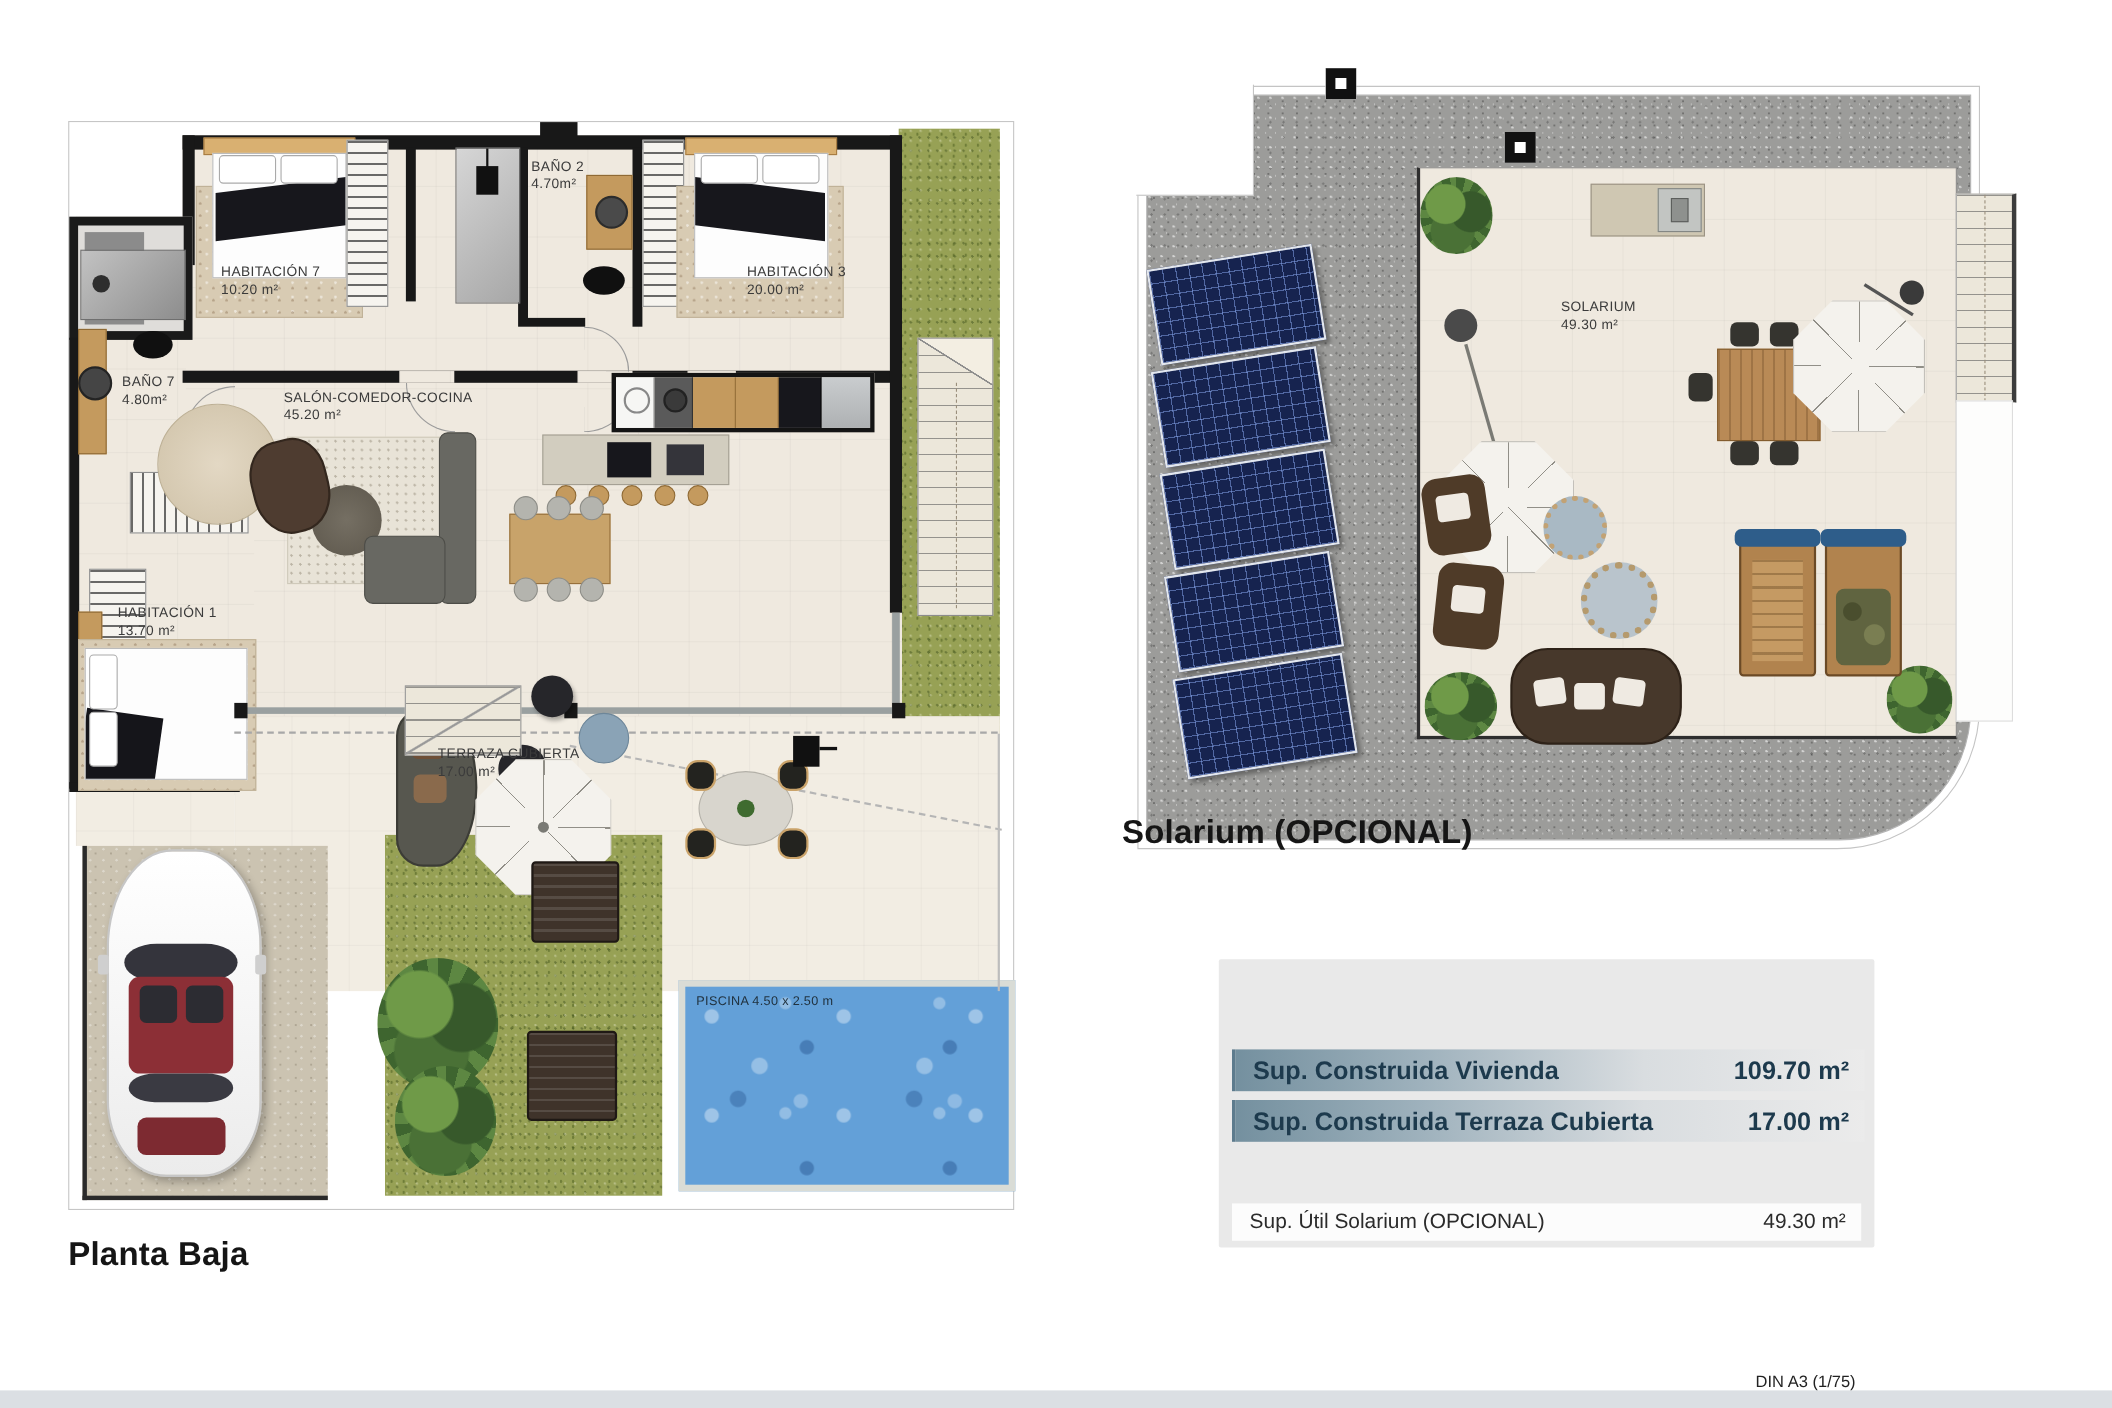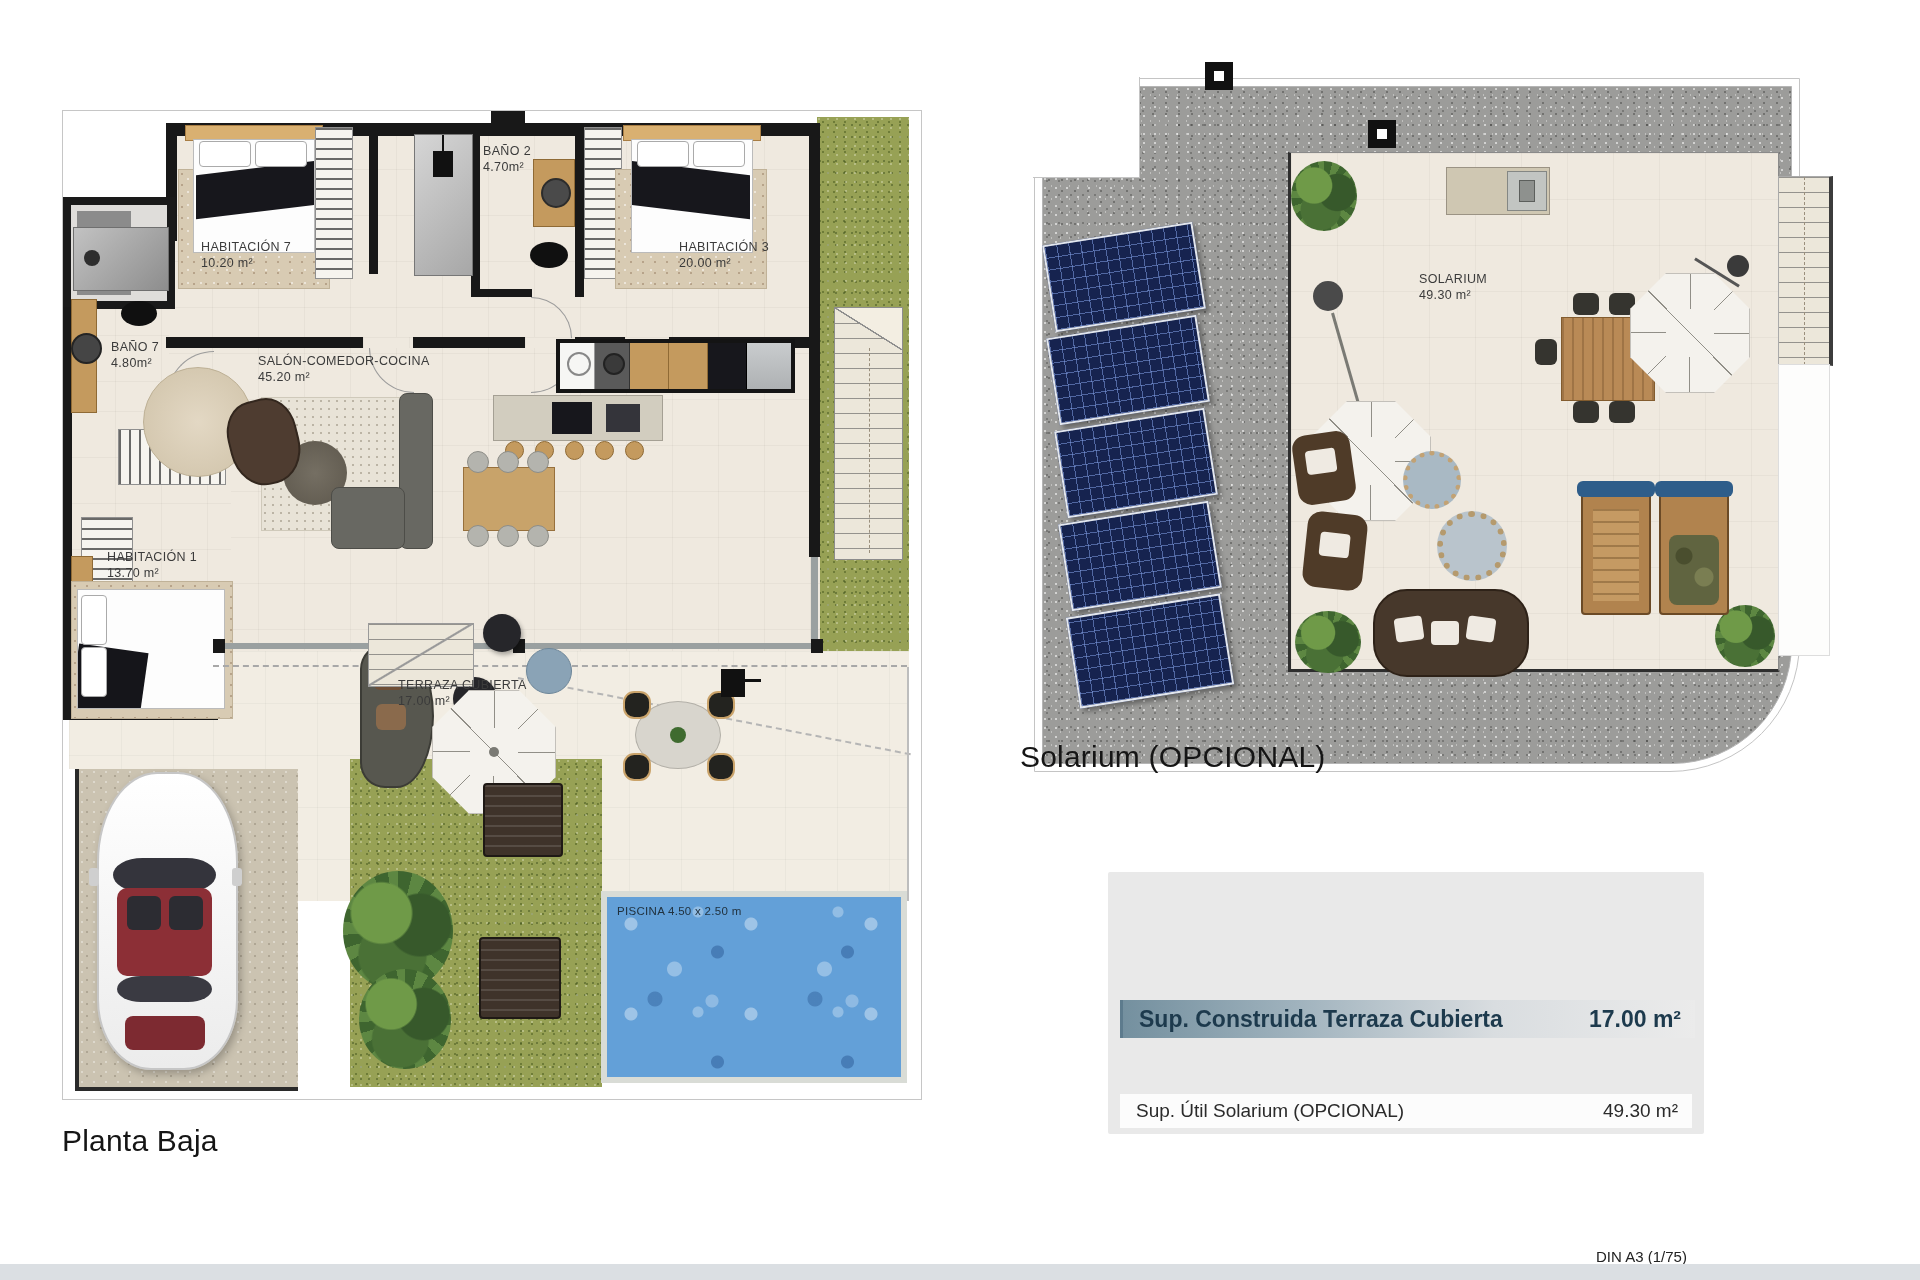--- a/index.html
+++ b/index.html
@@ -57,21 +57,21 @@
      repeating-linear-gradient(90deg,rgba(130,160,230,.55) 0 1px,transparent 1px 12px),
      repeating-linear-gradient(0deg,rgba(130,160,230,.55) 0 1px,transparent 1px 12px)}
   .plant{border-radius:50%;background:
      radial-gradient(circle at 35% 35%,#6f9a48 0 28%,transparent 30%),
      radial-gradient(circle at 70% 45%,#37592b 0 30%,transparent 32%),
      radial-gradient(circle at 45% 70%,#4a7136 0 32%,transparent 34%),
      repeating-conic-gradient(#3e652f 0 14deg,#5d8742 14deg 28deg)}
   .arc{border:1px solid #9b9b9b;border-width:0 0 1px 1px;border-radius:0 0 0 100%;background:transparent}
   
   .lbl{font-size:12.5px;line-height:1.3;color:#3b3b3b;letter-spacing:.35px;white-space:nowrap}
-  .caption{font-size:30px;font-weight:400;color:#151515;letter-spacing:.2px}
+  .caption{font-size:30px;font-weight:700;color:#151515;letter-spacing:.2px}
   .pool-lbl{font-size:11.5px;color:#21323f;font-weight:400;letter-spacing:.3px}
   
   .panel{background:#e9e9e9;border-radius:2px}
   .panel-title{font-size:46px;font-weight:800;color:#3e5a6c;letter-spacing:-1px;white-space:nowrap}
   .srow{position:absolute;left:12px;width:572px;height:38px;
         background:linear-gradient(to right,#74909f 0%,#9fb2bd 30%,#d9dde0 65%,#ebebeb 100%);
         border-left:3px solid #5d7b8d;display:flex;align-items:center;justify-content:space-between}
   .srow .l{font-size:23px;font-weight:700;color:#1d3a4d;padding-left:16px}
   .srow .v{font-size:23px;font-weight:700;color:#1d3a4d;padding-right:14px}
   .srow.note{background:#fcfcfc;border-left:none;height:34px}
@@ -97,21 +97,21 @@
   </div>
 
   <div class="abs cream" style="left:103px;top:12px;width:654px;height:530px"></div>
   <div class="abs cream" style="left:6px;top:86px;width:100px;height:460px"></div>
   <div class="abs cream" style="left:6px;top:300px;width:162px;height:312px"></div>
   <div class="abs cream2" style="left:150px;top:540px;width:696px;height:250px"></div>
   <div class="abs cream2" style="left:6px;top:540px;width:144px;height:118px"></div>
   <div class="abs drive" style="left:12px;top:658px;width:219px;height:318px;border-left:4px solid #2a2a2a;border-bottom:4px solid #2a2a2a"></div>
   <div class="abs grass" style="left:287px;top:648px;width:252px;height:328px"></div>
 
-  <div class="abs water" style="left:538px;top:780px;width:294px;height:180px;border:6px solid #d9dcd6">
+  <div class="abs water" style="left:554px;top:780px;width:294px;height:180px;border:6px solid #d9dcd6">
     <div class="abs pool-lbl" style="left:10px;top:8px">PISCINA 4.50 x 2.50 m</div>
   </div>
 
   <div class="abs wall" style="left:103px;top:12px;width:654px;height:13px"></div>
   <div class="abs wall" style="left:428px;top:0;width:34px;height:14px"></div>
   <div class="abs" style="left:160px;top:15px;width:70px;height:6px;background:#9a9a9a"></div>
   <div class="abs" style="left:560px;top:15px;width:70px;height:6px;background:#9a9a9a"></div>
   <div class="abs wall" style="left:103px;top:12px;width:11px;height:118px"></div>
   <div class="abs" style="left:0;top:86px;width:96px;height:96px;border:8px solid #1a1a1a;background:#dfddda">
     <div class="abs" style="left:6px;top:6px;width:54px;height:84px;background:#8b8b8b"></div>
@@ -373,20 +373,24 @@
 
   <div class="abs stepsV" style="left:758px;top:118px;width:50px;height:188px;border:1px solid #aaa;border-right:4px solid #3c3c3c">
     <div class="abs" style="left:50%;top:0;width:0;height:100%;border-left:1px dashed #9a8f7c"></div>
   </div>
   <div class="abs" style="left:758px;top:306px;width:50px;height:290px;background:#fdfdfc;border:1px solid #dddddd"></div>
 </div>
 
 <div class="abs caption" style="left:1020px;top:740px">Solarium (OPCIONAL)</div>
 
 <div class="abs panel" style="left:1108px;top:872px;width:596px;height:262px">
+  <div class="srow" style="top:82px">
+    <span class="l">Sup. Construida Vivienda</span>
+    <span class="v">109.70 m²</span>
+  </div>
   <div class="srow" style="top:128px">
     <span class="l">Sup. Construida Terraza Cubierta</span>
     <span class="v">17.00 m²</span>
   </div>
   <div class="srow note" style="top:222px">
     <span class="l">Sup. Útil Solarium (OPCIONAL)</span>
     <span class="v">49.30 m²</span>
   </div>
 </div>
 

